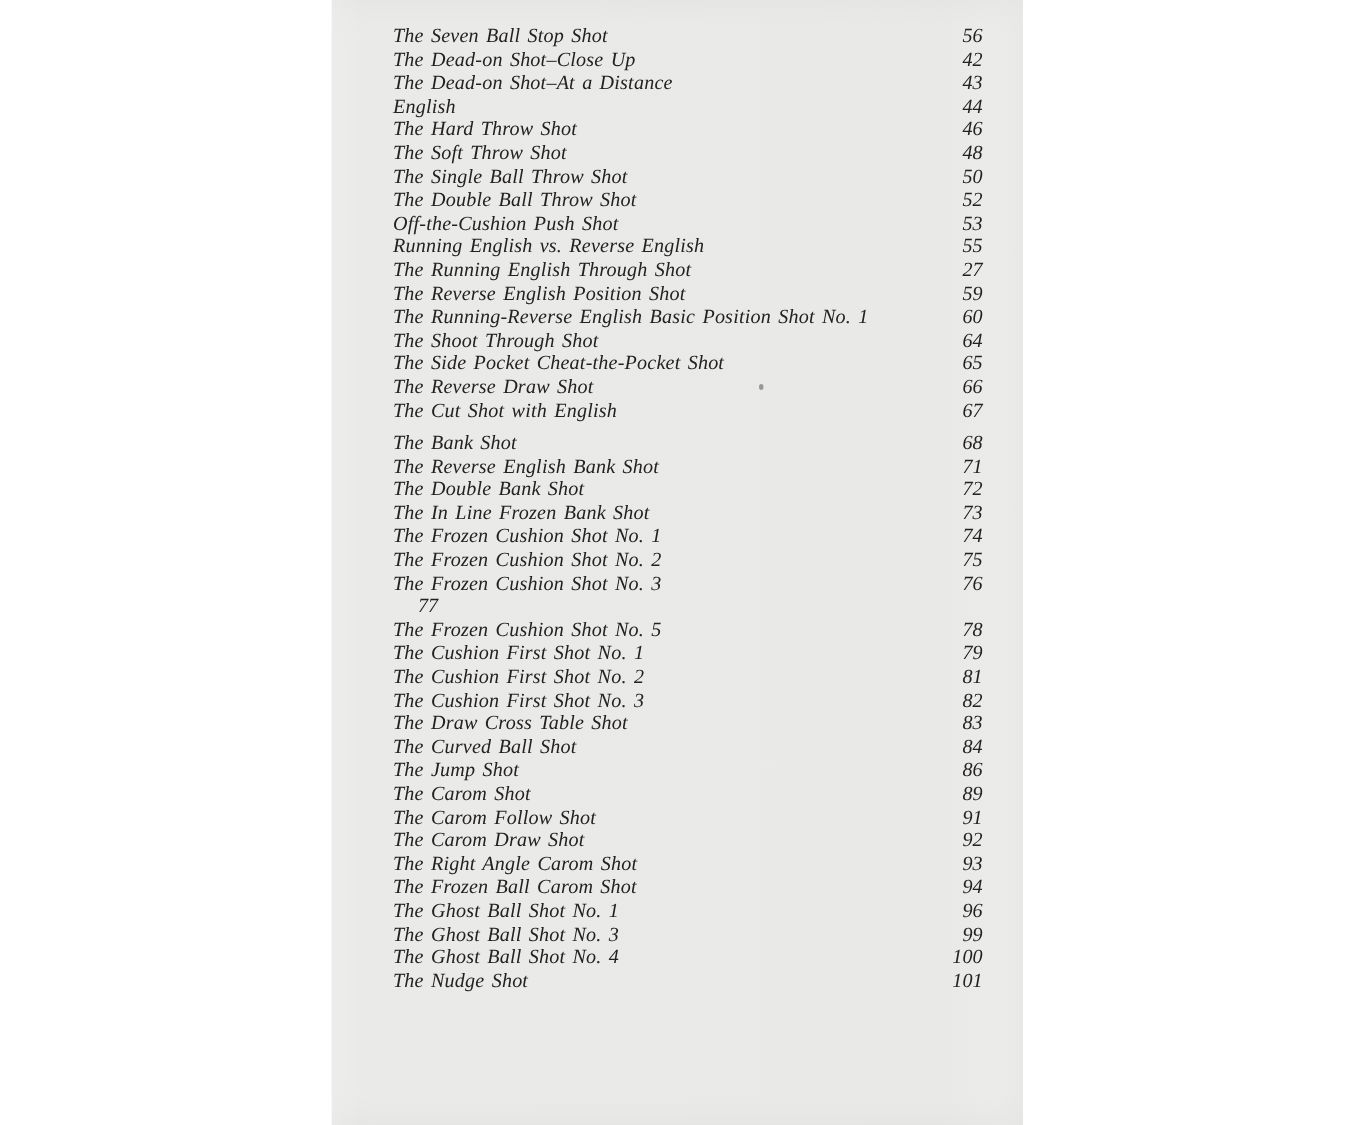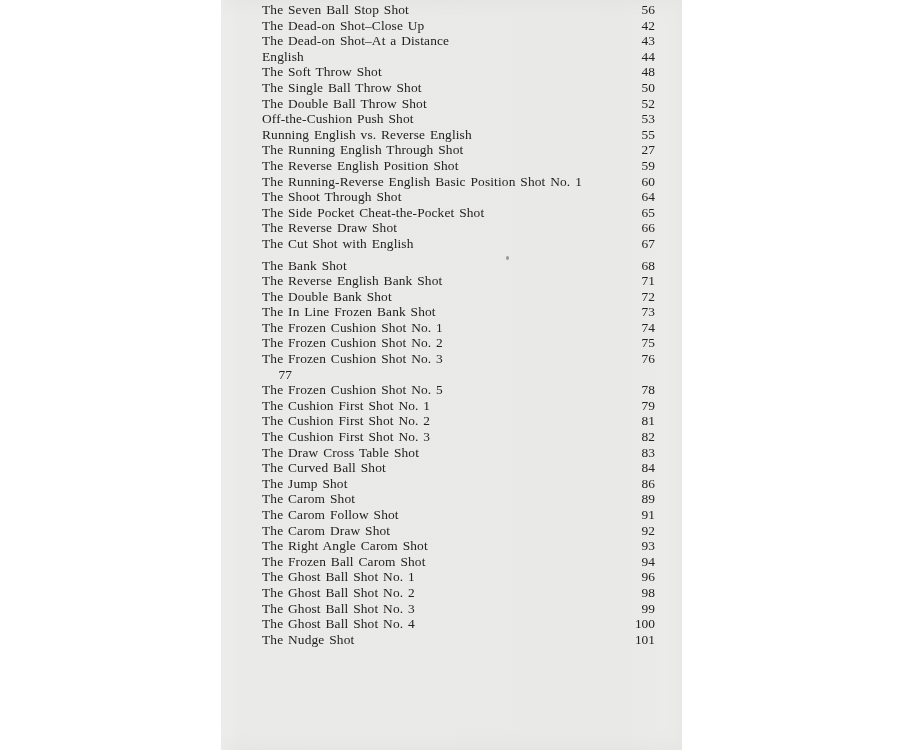--- a/index.html
+++ b/index.html
@@ -20,21 +20,22 @@
     position: absolute;
     left: 221px;
     top: 0;
     width: 461px;
     height: 750px;
     background: linear-gradient(to right, #f0f0ee 0%, #eaeae8 4%, #e9e9e7 88%, #ececea 100%);
     box-shadow: inset 0 0 24px rgba(0,0,0,0.035);
     color: #242220;
   }
   .toc {
-    padding: 2px 27px 0 41px;
+    padding: 16px 27px 0 41px;
+    font-style: italic;
   }
   .toc-group { margin: 0; }
   .toc-group + .toc-group { margin-top: 6px; }
   .toc-row {
     display: flex;
     justify-content: space-between;
     align-items: baseline;
     height: 15.6px;
     line-height: 15.6px;
     font-size: 13.4px;
@@ -77,20 +78,24 @@
           </div>
           <div class="toc-row">
             <span class="toc-title">The Dead-on Shot–At a Distance</span>
             <span class="toc-page">43</span>
           </div>
           <div class="toc-row">
             <span class="toc-title">English</span>
             <span class="toc-page">44</span>
           </div>
           <div class="toc-row">
+            <span class="toc-title">The Hard Throw Shot</span>
+            <span class="toc-page">46</span>
+          </div>
+          <div class="toc-row">
             <span class="toc-title">The Soft Throw Shot</span>
             <span class="toc-page">48</span>
           </div>
           <div class="toc-row">
             <span class="toc-title">The Single Ball Throw Shot</span>
             <span class="toc-page">50</span>
           </div>
           <div class="toc-row">
             <span class="toc-title">The Double Ball Throw Shot</span>
             <span class="toc-page">52</span>
@@ -208,24 +213,20 @@
             <span class="toc-title">The Right Angle Carom Shot</span>
             <span class="toc-page">93</span>
           </div>
           <div class="toc-row">
             <span class="toc-title">The Frozen Ball Carom Shot</span>
             <span class="toc-page">94</span>
           </div>
           <div class="toc-row">
             <span class="toc-title">The Ghost Ball Shot No. 1</span>
             <span class="toc-page">96</span>
-          </div>
-          <div class="toc-row">
-            <span class="toc-title">The Ghost Ball Shot No. 2</span>
-            <span class="toc-page">98</span>
           </div>
           <div class="toc-row">
             <span class="toc-title">The Ghost Ball Shot No. 3</span>
             <span class="toc-page">99</span>
           </div>
           <div class="toc-row">
             <span class="toc-title">The Ghost Ball Shot No. 4</span>
             <span class="toc-page">100</span>
           </div>
           <div class="toc-row">

